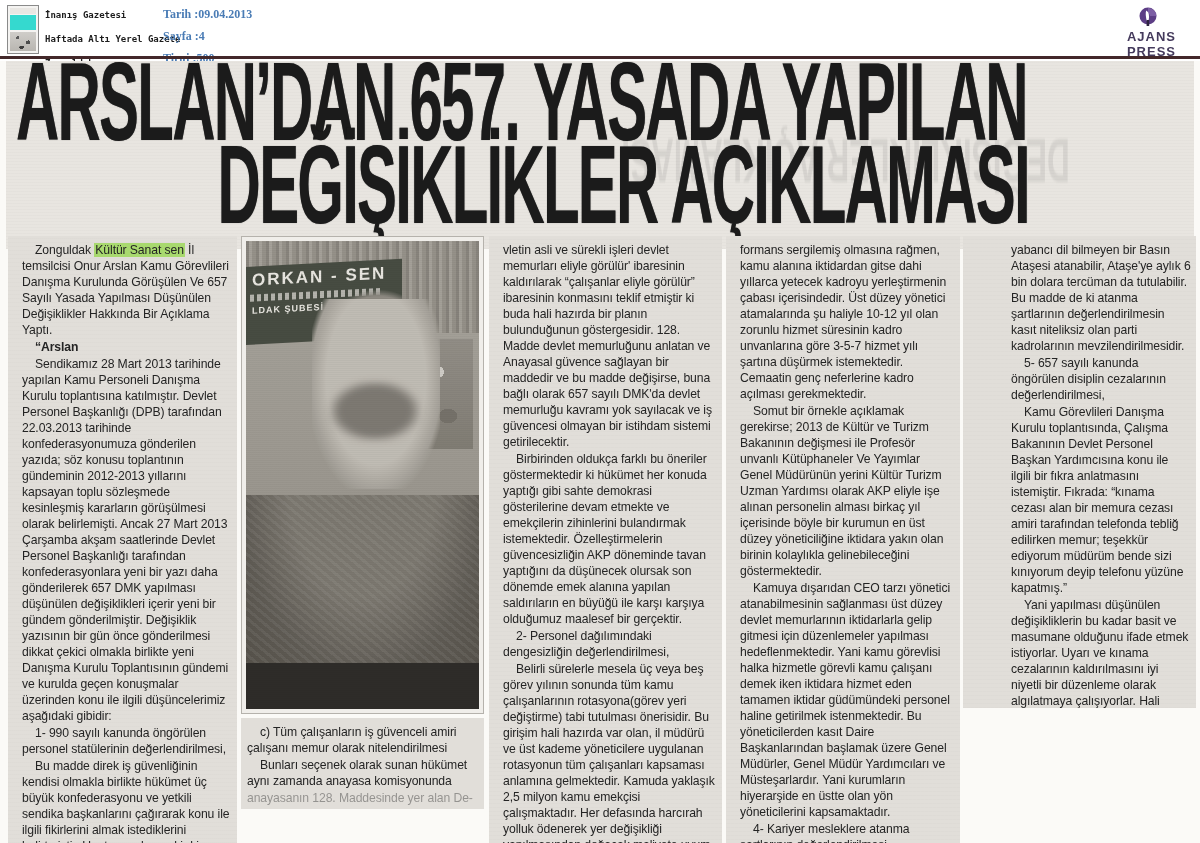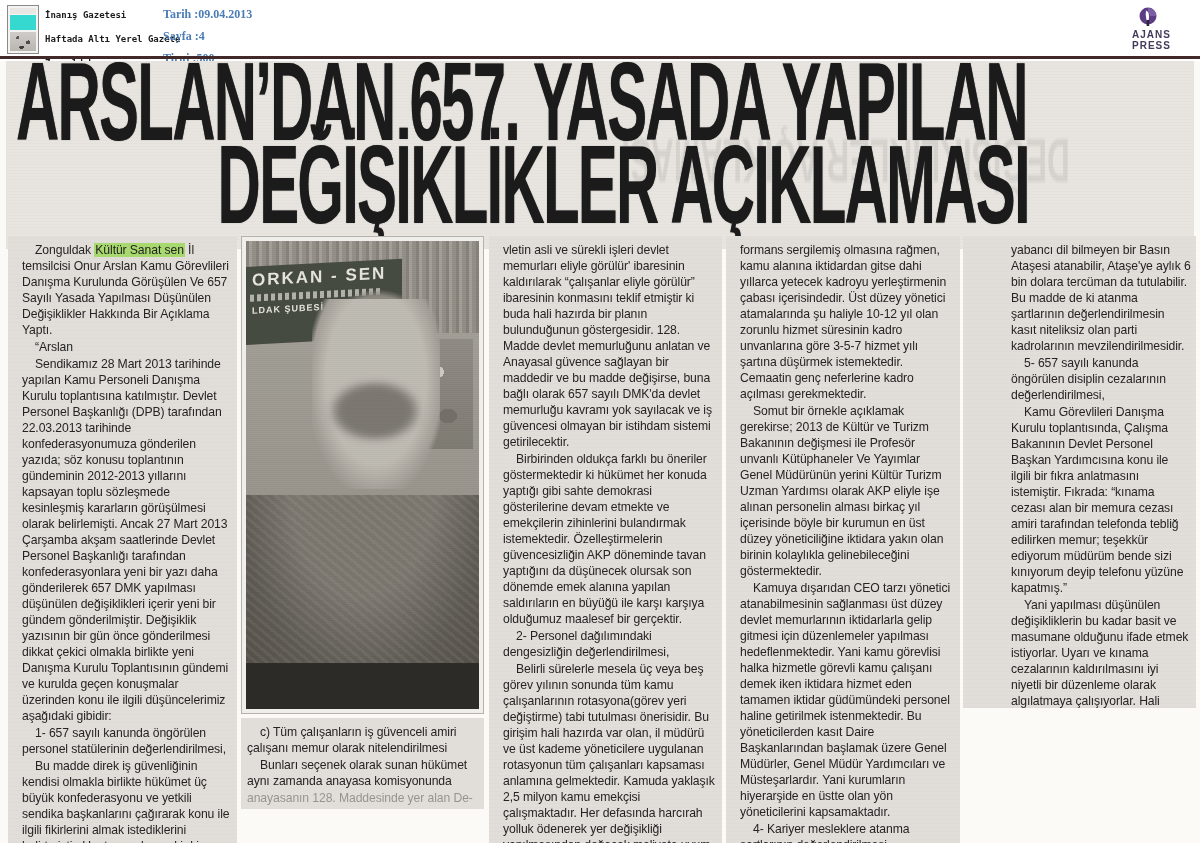--- a/index.html
+++ b/index.html
@@ -18,21 +18,21 @@
       radial-gradient(4px 4px at 30% 30%, #5a5a5a 0 40%, transparent 41%),
       radial-gradient(5px 5px at 70% 55%, #4c4c4c 0 40%, transparent 41%),
       radial-gradient(6px 4px at 45% 80%, #3c3c3c 0 40%, transparent 41%),
       linear-gradient(#cfcdc9,#b9b6b1);}
   .pub-block{position:absolute;left:45px;top:9px;font-family:"DejaVu Sans Mono", monospace;
     font-size:9px;font-weight:bold;color:#1c1c1c;line-height:12px;white-space:pre;}
   .meta-block{position:absolute;left:163px;top:9px;font-family:Liberation Serif, serif;
     font-size:12px;font-weight:bold;color:#4a7cb5;line-height:11px;white-space:pre;}
   .agency{position:absolute;right:12px;top:6px;width:80px;text-align:center;}
   .agency svg{display:block;margin:0 auto;}
-  .agency-label{font-size:10px;font-weight:bold;letter-spacing:1px;color:#443a5c;margin-top:1px;margin-left:7px;}
+  .agency-label{font-size:13px;font-weight:bold;letter-spacing:1px;color:#443a5c;margin-top:1px;margin-left:7px;}
 
   
   .top-rule{position:absolute;left:0;top:56px;width:1200px;height:3px;background:#43282a;}
   .scan{position:absolute;left:0;top:61px;width:1200px;height:782px;background:#fbfaf7;}
   .headline-zone{position:absolute;left:6px;top:0;width:1188px;height:188px;background:#e8e5e0;
     background-image:repeating-linear-gradient(0deg, rgba(0,0,0,0.015) 0 1px, transparent 1px 3px);overflow:hidden;}
   .hl-line{position:relative;color:#1b1b1b;font-weight:bold;white-space:nowrap;
     text-shadow:0 0 1px rgba(20,20,20,.7);}
   .hl1{font-size:100px;letter-spacing:-3px;transform:scale(0.60,1.12);transform-origin:0 50%;
     position:absolute;left:10px;top:-17px;}
@@ -42,21 +42,21 @@
     transform:rotate(180deg) scale(0.45,0.9);opacity:0.10;filter:blur(1.6px);font-size:70px;}
   .ghost1{right:-150px;top:60px;}
 
   
   .col{position:absolute;top:175px;background:#e1ded9;
     background-image:repeating-linear-gradient(0deg, rgba(0,0,0,0.012) 0 1px, transparent 1px 4px);
     color:#242424;font-size:12.2px;line-height:16px;letter-spacing:-0.1px;
     padding:6px 5px 0 6px;box-sizing:border-box;overflow:hidden;}
   .col p{margin:0 0 1px 8px;text-indent:13px;}
   .col p.ni{text-indent:0;}
-  .col p.b{font-weight:normal;}
+  .col p.b{font-weight:bold;}
   .col p.faded{opacity:.42;filter:blur(.4px);}
   .c1{left:8px;width:229px;height:607px;}
   .c2{left:241px;width:243px;height:607px;background:transparent;padding:0;}
   .c3{left:489px;width:233px;height:612px;}
   .c4{left:726px;width:234px;height:612px;}
   .c5{left:963px;width:233px;height:472px;padding-left:40px;}
   .hl-green{background:#a8d96e;padding:0 1px;}
 
   
   .photo-frame{width:243px;height:478px;background:#f0eeea;border:1px solid #b5b2ac;box-sizing:border-box;padding:4px;}
@@ -131,21 +131,21 @@
     <div class="ghost ghost1">DEĞİŞİKLİKLER AÇIKLAMASI</div>
 
     <div class="hl-line hl1">ARSLAN’DAN 657. YASADA YAPILAN</div>
     <div class="hl-line hl2">DEĞİŞİKLİKLER AÇIKLAMASI</div>
   </div>
 
   <div class="col c1">
     <p><span>Zonguldak </span><span class="hl-green">Kültür Sanat sen</span><span> İl temsilcisi Onur Arslan Kamu Görevlileri Danışma Kurulunda Görüşülen Ve 657 Sayılı Yasada Yapılması Düşünülen Değişiklikler Hakkında Bir Açıklama Yaptı.</span></p>
     <p class="b">“Arslan</p>
     <p>Sendikamız 28 Mart 2013 tarihinde yapılan Kamu Personeli Danışma Kurulu toplantısına katılmıştır. Devlet Personel Başkanlığı (DPB) tarafından 22.03.2013 tarihinde konfederasyonumuza gönderilen yazıda; söz konusu toplantının gündeminin 2012-2013 yıllarını kapsayan toplu sözleşmede kesinleşmiş kararların görüşülmesi olarak belirlemişti. Ancak 27 Mart 2013 Çarşamba akşam saatlerinde Devlet Personel Başkanlığı tarafından konfederasyonlara yeni bir yazı daha gönderilerek 657 DMK yapılması düşünülen değişiklikleri içerir yeni bir gündem gönderilmiştir. Değişiklik yazısının bir gün önce gönderilmesi dikkat çekici olmakla birlikte yeni Danışma Kurulu Toplantısının gündemi ve kurulda geçen konuşmalar üzerinden konu ile ilgili düşüncelerimiz aşağıdaki gibidir:</p>
-    <p>1- 657 sayılı kanunda öngörülen personel statülerinin değerlendirilmesi,</p>
+    <p>1- 990 sayılı kanunda öngörülen personel statülerinin değerlendirilmesi,</p>
     <p>Bu madde direk iş güvenliğinin kendisi olmakla birlikte hükümet üç büyük konfederasyonu ve yetkili sendika başkanlarını çağırarak konu ile ilgili fikirlerini almak istediklerini belirtmiştir. Unutmamak gerekir ki hükümet daha önce anayasa yapım süreci, kadına yönelik şiddetin engellenmesi yasası gibi birçok konu ve düzenlemede sivil toplum örgütlerinin sözüm ona görüşünü almıştı ama sonuçta yine tüm söylenenlere kulak tıkayarak yine kendi bildiğini yapmıştı. Hükümetin konu ile ilgili üç farklı önerileri de bulunmuştur bunlar;</p>
 
   </div>
 
   <div class="col c2">
     <div class="photo-frame">
       <div class="photo">
         <div class="crowd"></div>
         <div class="banner">
           <div class="bl1">ORKAN - SEN</div>

